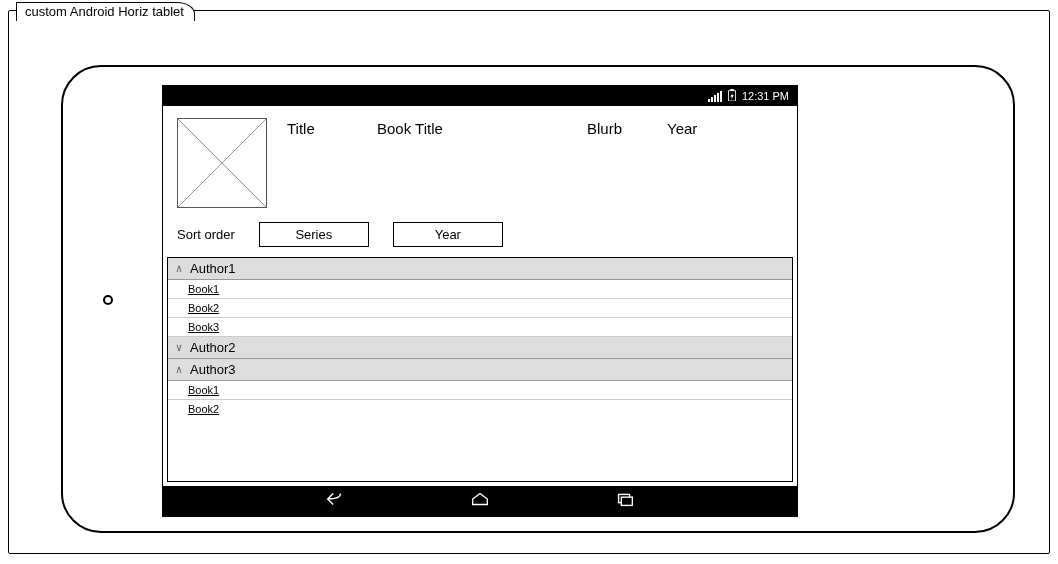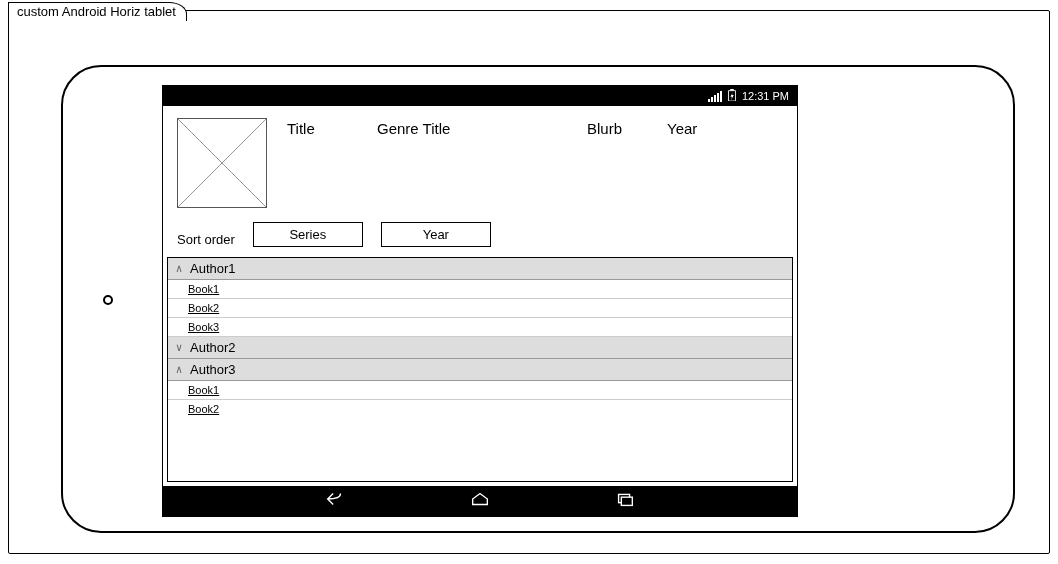--- a/index.html
+++ b/index.html
@@ -7,21 +7,21 @@
 
     .outer-frame {
       position: absolute;
       top: 10px; left: 8px;
       width: 1042px; height: 544px;
       border: 1.5px solid black;
       border-radius: 2px;
     }
     .tab-label {
       position: absolute;
-      top: 2px; left: 8px;
+      top: 2px; left: 16px;
       background: white;
       border: 1.5px solid black;
       border-bottom: none;
       padding: 1px 10px 2px 8px;
       font-size: 13px;
       z-index: 10;
       border-top-right-radius: 18px 12px;
     }
 
     .tablet {
@@ -89,22 +89,22 @@
       column-gap: 0;
       row-gap: 20px;
       flex: 1;
       align-content: start;
       padding-top: 2px;
     }
 
     .sort-row {
       padding: 6px 14px 10px 14px;
       display: flex;
-      align-items: flex-end;
-      gap: 18px;
+      align-items: center;
+      gap: 24px;
       font-size: 13px;
     }
     .sort-row button {
       width: 110px;
       padding: 4px 0;
       background: white;
       border: 1.5px solid black;
       font-size: 13px;
       cursor: pointer;
     }
@@ -179,21 +179,21 @@
 
       <div class="header-area">
         <div class="cover-placeholder">
           <svg viewBox="0 0 100 100" preserveAspectRatio="none">
               <line x1="0" y1="0" x2="100" y2="100" stroke="#888" stroke-width="1"></line>
               <line x1="100" y1="0" x2="0" y2="100" stroke="#888" stroke-width="1"></line>
             </svg>
         </div>
         <div class="meta-cols">
           <div>Title</div>
-          <div>Genre Title</div>
+          <div>Book Title</div>
           <div>Blurb</div>
           <div>Year</div>
           <div></div>
             <div></div>
         </div>
       </div>
 
       <div class="sort-row">
         <span>Sort order</span>
         <button>Series</button>

